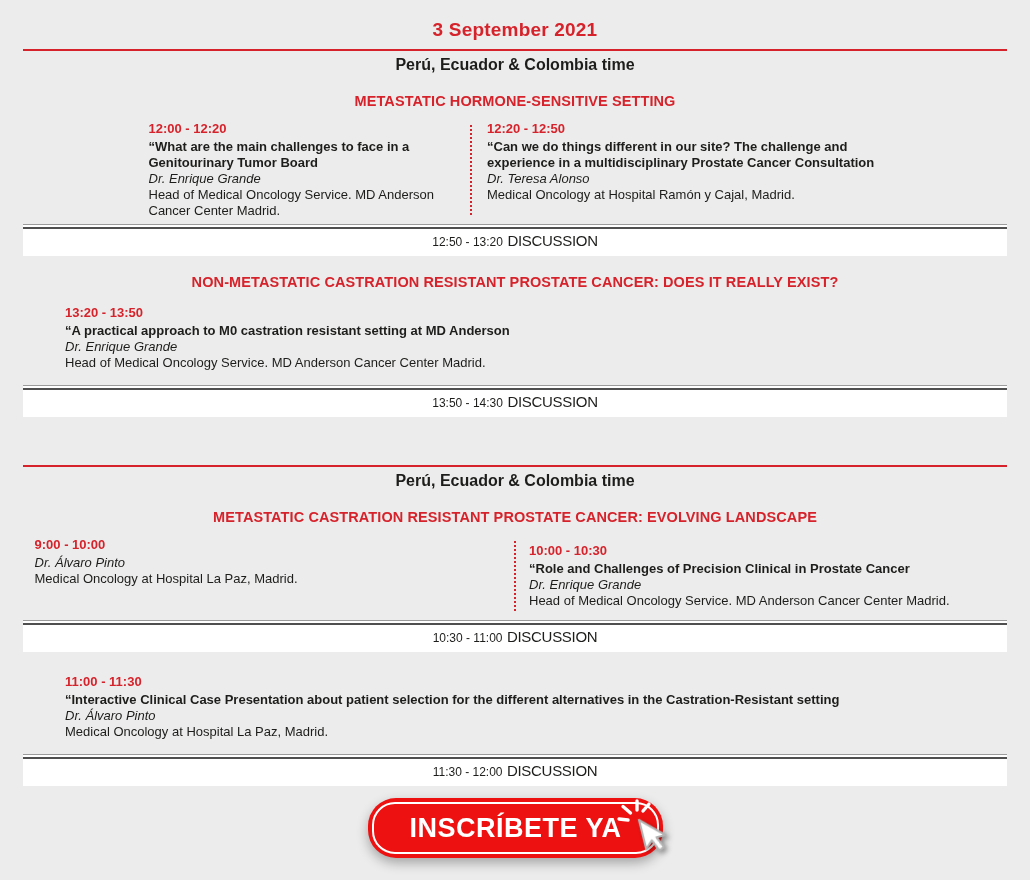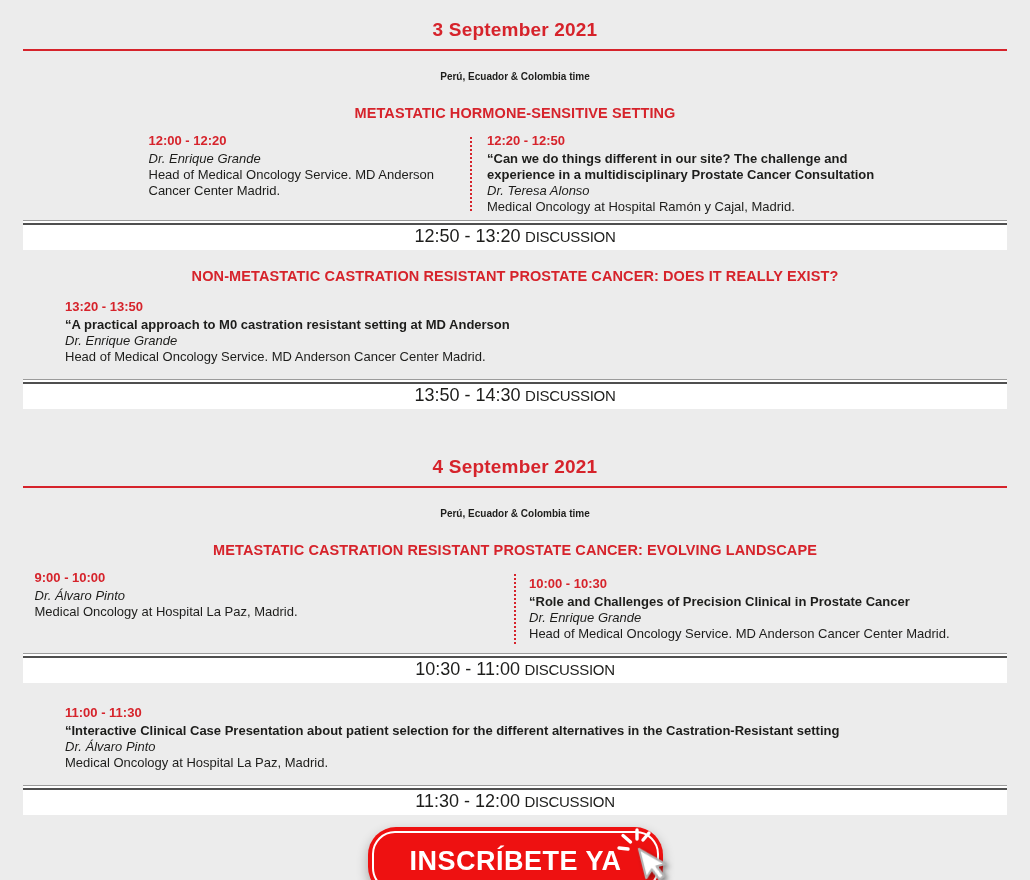--- a/index.html
+++ b/index.html
@@ -9,21 +9,21 @@
     font-family:"Liberation Sans", sans-serif;
     color:#1d1d1b;
   }
   .page{padding-top:20px;}
 
   .date-h{
     margin:0;text-align:center;
     font-size:19px;font-weight:bold;color:#d6232b;letter-spacing:.2px;line-height:20px;
   }
   .redline{height:0;border-top:2px solid #d6232b;margin:9px 23px 0;}
-  .tz{margin-top:18px;text-align:center;font-weight:bold;font-size:10px;line-height:16px;}
+  .tz{margin-top:6px;text-align:center;font-weight:bold;font-size:16px;line-height:16px;}
   .sec-h{
     margin:20px 30px 0;text-align:center;
     font-weight:bold;font-size:14.5px;color:#d6232b;line-height:16px;letter-spacing:.1px;
   }
 
   .cols{display:flex;align-items:flex-start;margin:12px 23px 0;}
   .vdiv{width:0;border-left:2px dotted #d6232b;align-self:stretch;margin:4px 0;}
   .session{font-size:13px;line-height:16px;}
   .time{color:#d6232b;font-weight:bold;font-size:13px;line-height:15px;margin-bottom:3px;}
   .stitle{font-weight:bold;}
@@ -45,33 +45,33 @@
 
   
   .band{margin:0 23px;}
   .band-rule{
     box-sizing:border-box;height:5px;background:#fff;
     border-top:1px solid #9b9b9b;border-bottom:2px solid #4f4f4f;
   }
   .band-text{
     background:#fff;text-align:center;padding:3px 0 5px;line-height:17px;
   }
-  .band-time{font-size:18px;}
+  .band-time{font-size:12px;}
   .band-label{font-size:15px;letter-spacing:-.3px;}
 
   .mt5{margin-top:5px;}
   .mt14{margin-top:14px;border-radius:14px;}
   .mt18{margin-top:18px;}
   .mt22{margin-top:22px;}
   .day2{margin-top:48px;}
 
   
   .cta{
     display:block;position:relative;
-    margin:12px auto 0;width:295px;height:68px;
+    margin:12px auto 0;width:295px;height:60px;
     background:#ee1111;border:none;border-radius:28px;
     box-shadow:0 5px 12px rgba(0,0,0,.30);
     cursor:pointer;padding:0;text-align:left;
   }
   .cta::before{
     content:"";position:absolute;inset:4px;border:2px solid #fff;border-radius:23px;pointer-events:none;
   }
   .cta-label{
     position:absolute;left:42px;top:50%;transform:translateY(-50%);
     color:#fff;font-weight:bold;font-size:27px;letter-spacing:.5px;white-space:nowrap;
@@ -91,20 +91,21 @@
     <h1 class="date-h">3 September 2021</h1>
     <div class="redline"></div>
     <div class="tz">Perú, Ecuador &amp; Colombia time</div>
 
     <h2 class="sec-h">METASTATIC HORMONE-SENSITIVE SETTING</h2>
 
     <div class="cols cols-d1">
       <div class="col-left session">
         <div class="inner">
           <div class="time">12:00 - 12:20</div>
+          <div class="stitle">“What are the main challenges to face in a Genitourinary Tumor Board</div>
           <div class="speaker">Dr. Enrique Grande</div>
           <div class="aff">Head of Medical Oncology Service. MD Anderson Cancer Center Madrid.</div>
         </div>
       </div>
       <div class="vdiv"></div>
       <div class="col-right session">
         <div class="inner">
           <div class="time">12:20 - 12:50</div>
           <div class="stitle">“Can we do things different in our site? The challenge and experience in a multidisciplinary Prostate Cancer Consultation</div>
           <div class="speaker">Dr. Teresa Alonso</div>
@@ -133,21 +134,20 @@
     <div class="band mt14">
       <div class="band-rule"></div>
       <div class="band-text">
         <span class="band-time">13:50 - 14:30</span>
         <span class="band-label">DISCUSSION</span>
       </div>
     </div>
   </section>
 
   <section class="day2">
-    <h1 class="date-h">4 September 2021</h1>
     <div class="redline"></div>
     <div class="tz">Perú, Ecuador &amp; Colombia time</div>
 
     <h2 class="sec-h">METASTATIC CASTRATION RESISTANT PROSTATE CANCER: EVOLVING LANDSCAPE</h2>
 
     <div class="cols cols-d2">
       <div class="col-left session">
         <div class="inner">
           <div class="time">9:00 - 10:00</div>
           <div class="speaker">Dr. Álvaro Pinto</div>

